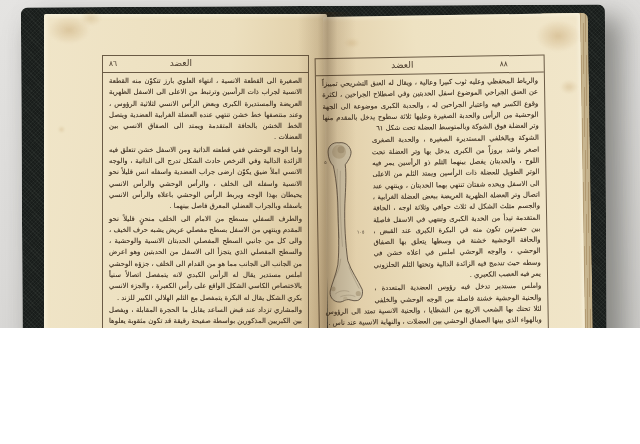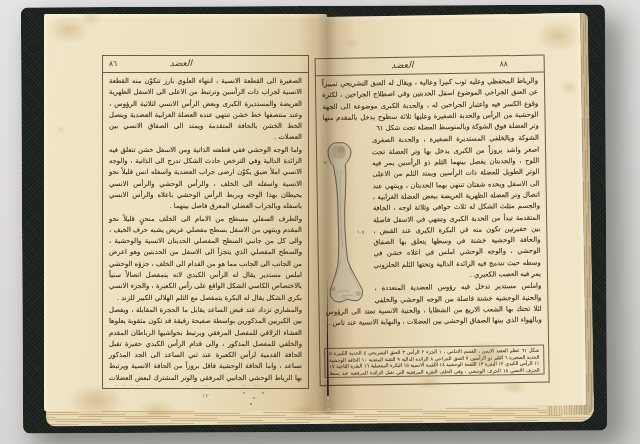--- a/index.html
+++ b/index.html
@@ -1,16 +1,16 @@
 <!DOCTYPE html>
 <html><head>
 <meta charset="utf-8">
 <style>
   html,body{margin:0;padding:0;}
-  .stage{position:relative;width:640px;height:444px;overflow:hidden;
+  .stage{position:relative;width:640px;height:328px;overflow:hidden;
     background:linear-gradient(165deg,#e5e4e2 0%,#dbdad8 55%,#cfcecb 100%);
     font-family:"DejaVu Sans",sans-serif;}
   
   .cover{position:absolute;left:22px;top:6px;width:584px;height:426px;border-radius:7px;
     background:
       repeating-linear-gradient(45deg, rgba(210,220,205,.05) 0 1px, rgba(0,0,0,0) 1px 3px),
       repeating-linear-gradient(-45deg, rgba(160,180,160,.05) 0 1px, rgba(0,0,0,0) 1px 2.5px),
       #191d1b;
     transform:rotate(-0.3deg);
     box-shadow:18px 12px 26px rgba(104,104,99,.55), 6px 18px 24px rgba(104,104,99,.35);}
@@ -31,21 +31,21 @@
     transform:rotate(-0.9deg);box-shadow:inset -2px 2px 4px rgba(255,255,245,.4);}
   .gutter{position:absolute;left:298px;top:12px;width:58px;height:402px;pointer-events:none;
     background:linear-gradient(90deg, rgba(86,58,28,0) 0%, rgba(86,58,28,.14) 34%,
       rgba(58,36,13,.30) 51%, rgba(86,58,28,.13) 68%, rgba(86,58,28,0) 100%);}
   
   .frame{position:absolute;border:1px solid rgba(72,56,38,.8);}
   .frame-left{left:58px;top:41px;width:205px;height:332px;}
   .frame-right{left:-9px;top:41px;width:228px;height:326px;}
   .phead{position:relative;height:16px;border-bottom:1px solid rgba(72,56,38,.8);}
   .ptitle{position:absolute;left:38%;top:2px;transform:translateX(-50%);
-    font-size:9px;color:#4a3b2c;letter-spacing:.5px;font-style:italic;}
+    font-size:9px;color:#4a3b2c;letter-spacing:.5px;}
   .pnum{position:absolute;top:3px;font-size:7.5px;color:#4a3b2c;}
   .pnum-left{left:6px;}
   .pnum-right{right:36px;}
   .pbody{direction:rtl;text-align:justify;color:#443627;overflow:hidden;
     padding:3px 6px 0 6px;font-size:6.8px;line-height:11.3px;
     text-shadow:0 0 .4px rgba(68,54,40,.55);}
   .pbody p{margin:0 0 1px 0;}
   .pbody-left{height:310px;}
   .pbody-right{height:266px;}
   

